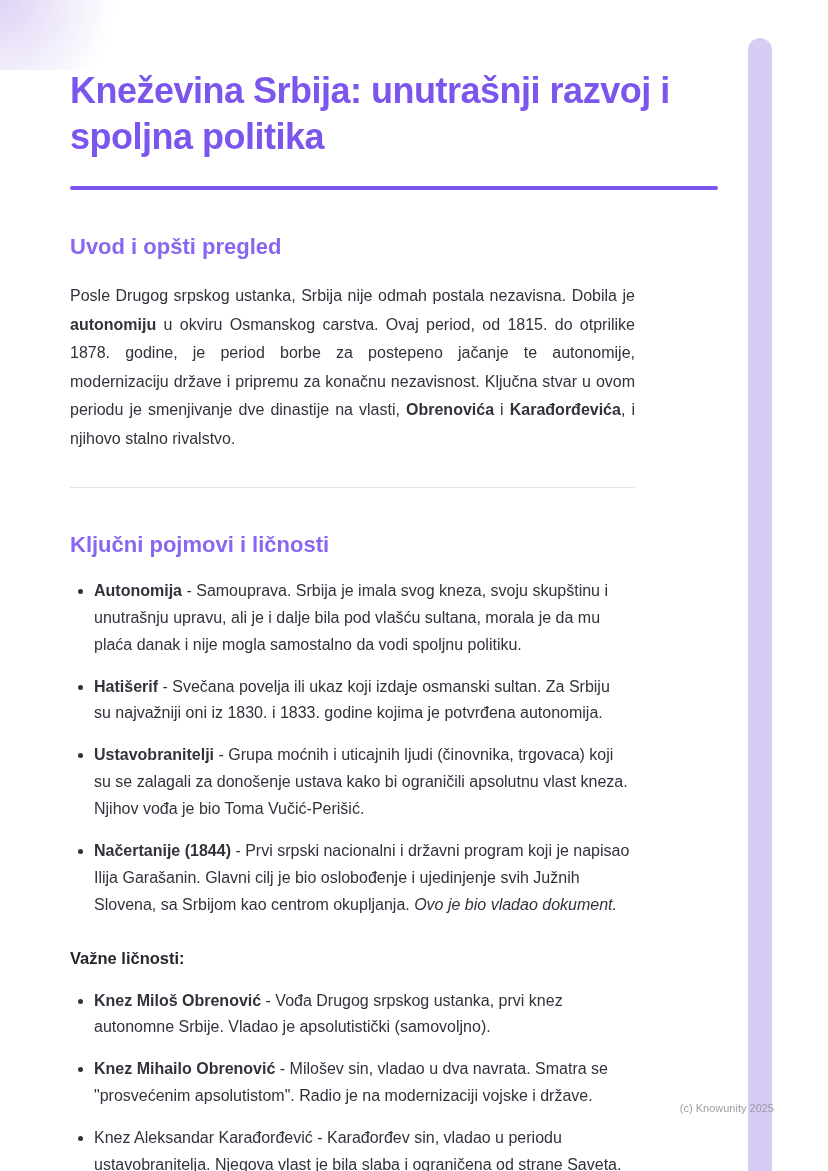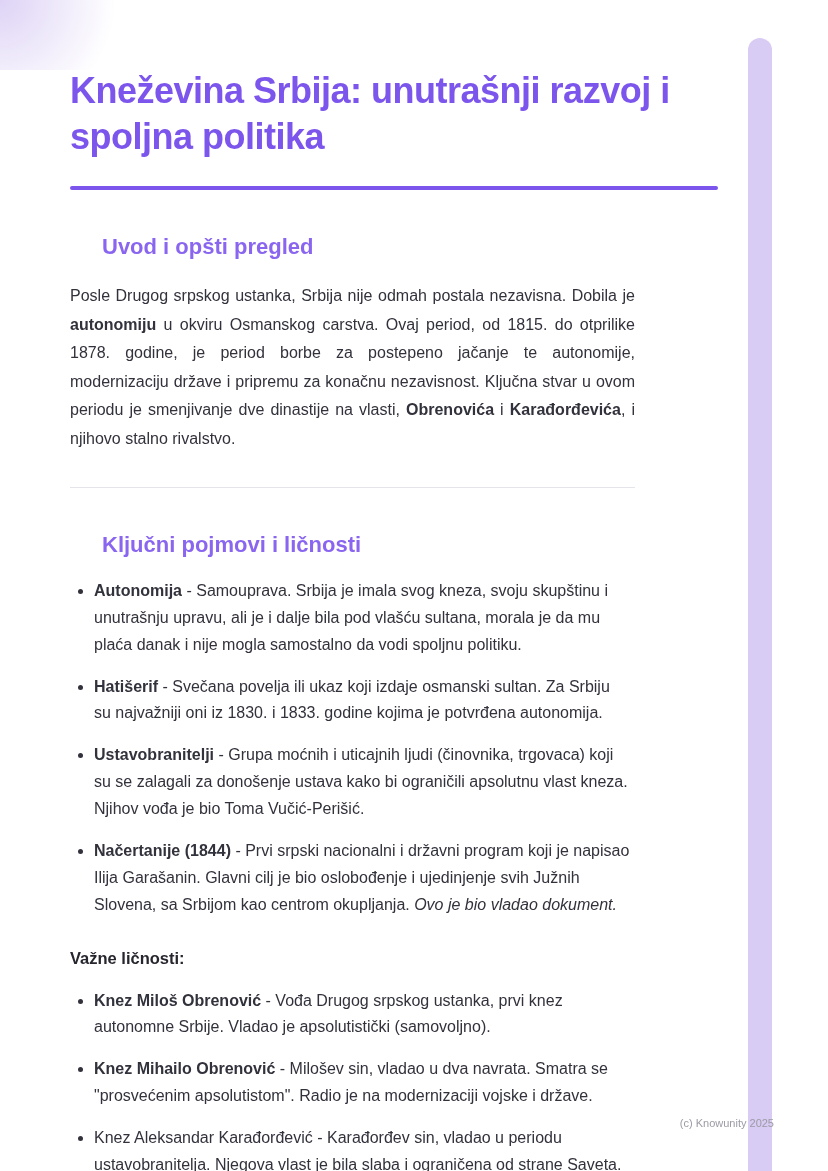--- a/index.html
+++ b/index.html
@@ -48,21 +48,20 @@
     width: 648px;
     height: 4px;
     background: #7c55ec;
     border-radius: 2px;
   }
   h2.section-heading {
     margin-top: 44px;
     font-size: 22px;
     font-weight: 700;
     color: #8a66f0;
-    margin-left: 32px;
   }
   p.intro-paragraph {
     margin-top: 22px;
     font-size: 16px;
     line-height: 1.78;
     text-align: justify;
     color: #32323c;
     width: 565px;
   }
   .section-divider {
@@ -87,21 +86,21 @@
   ul.term-list li:last-child { margin-bottom: 0; }
   .sub-heading {
     margin-top: 30px;
     font-size: 16.5px;
     font-weight: 700;
     color: #26262e;
   }
   .footer-credit {
     position: absolute;
     right: 54px;
-    bottom: 42px;
+    bottom: 57px;
     font-size: 11px;
     color: #9b9ba4;
     z-index: 2;
   }
 </style>
 </head>
 <body>
 
 <div class="corner-tint"></div>
 

